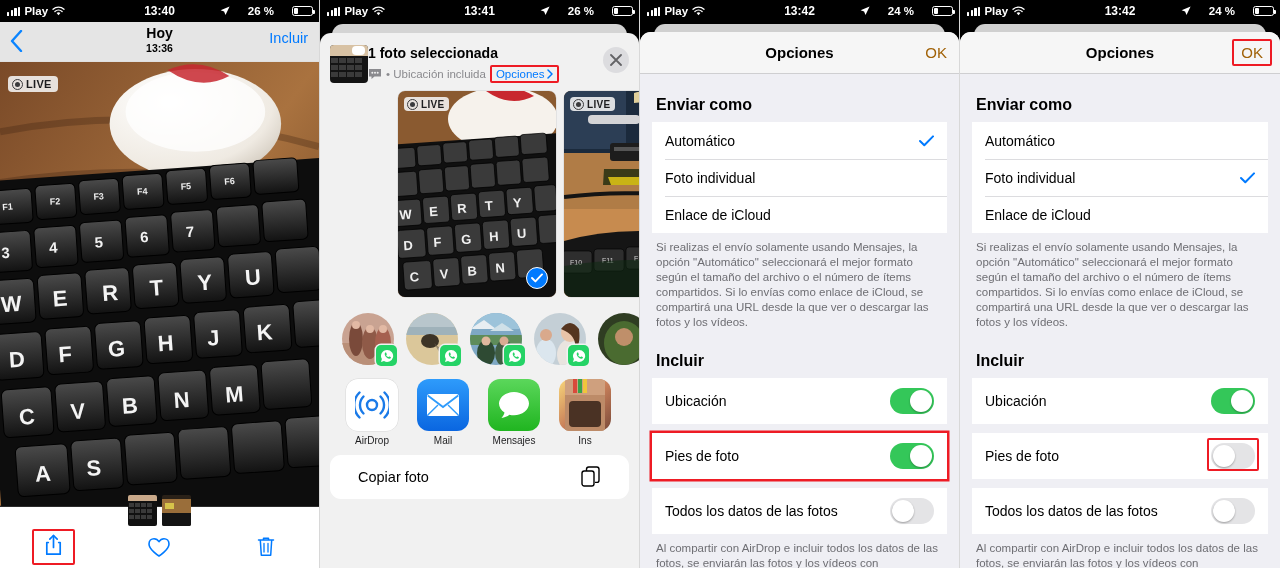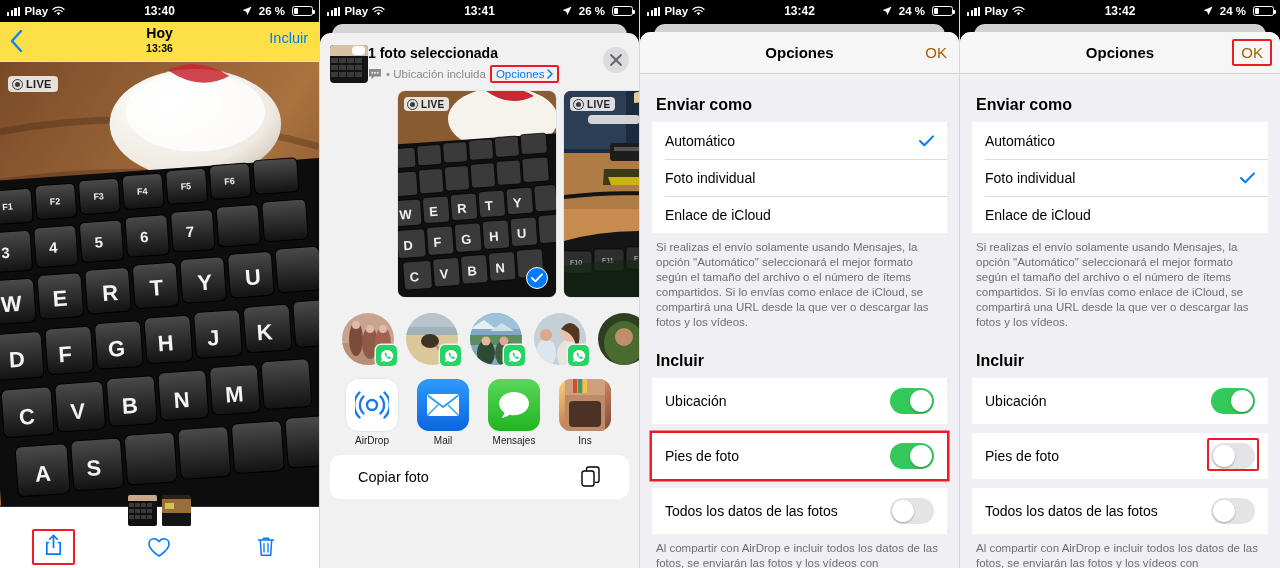--- a/index.html
+++ b/index.html
@@ -8,36 +8,36 @@
   .screen { display:flex; width:1280px; height:427px; }
   .panel { width:320px; height:568px; position:relative; overflow:hidden; background:#fff;
            border-right:1px solid #d8d8d8; }
   .panel:last-child { border-right:none; }
 
   
   .statusbar { height:22px; background:#000; color:#fff; position:relative;
                display:flex; align-items:center; font-size:11.5px; font-weight:700; }
   .sb-left { position:absolute; left:7px; display:flex; align-items:center; gap:4px; }
   .sb-center { position:absolute; left:0; right:0; text-align:center; font-size:12px; font-weight:700; }
-  .sb-right { position:absolute; right:6px; display:flex; align-items:center; gap:7px; font-size:11.5px; }
+  .sb-right { position:absolute; right:6px; display:flex; align-items:center; gap:18px; font-size:11.5px; }
   .bars { display:flex; align-items:flex-end; gap:1.3px; height:9px; }
   .bars i { width:2.4px; background:#fff; border-radius:.5px; display:block; }
   .bars i:nth-child(1){height:3.5px}.bars i:nth-child(2){height:5.5px}
   .bars i:nth-child(3){height:7.5px}.bars i:nth-child(4){height:9px}
   .wifi { width:13px; height:10px; position:relative; }
   .wifi svg { position:absolute; top:0; left:0; }
   .loc svg { display:block; }
   .batt { width:21px; height:10.5px; border:1.2px solid #fff; border-radius:2.6px;
           position:relative; padding:1px; }
   .batt::after { content:""; position:absolute; right:-3.2px; top:3px; width:1.8px; height:4px;
                  background:#fff; border-radius:0 1px 1px 0; }
   .batt span { display:block; height:100%; background:#fff; border-radius:1px; }
 
   
-  .p1-nav { height:40px; position:relative; background:#fde047; border-bottom:1px solid #e0e0e0; }
+  .p1-nav { height:40px; position:relative; background:#e5e5e5; border-bottom:1px solid #e0e0e0; }
   .p1-back { position:absolute; left:10px; top:6px; width:22px; height:26px;
              color:#0a84ff; display:flex; align-items:center; }
   .p1-title { position:absolute; left:0; right:0; top:3px; text-align:center; }
   .p1-title .t1 { font-size:14px; font-weight:700; color:#000; line-height:17px; }
   .p1-title .t2 { font-size:10.5px; font-weight:700; color:#000; line-height:13px; }
   .p1-edit { position:absolute; right:11px; top:8px; font-size:14.5px; color:#007aff; }
   .photo-area { position:relative; height:445px; overflow:hidden; background:#2b2b2b; }
   .kb-photo { position:absolute; inset:0; }
   .live-badge { position:absolute; left:8px; top:14px; background:rgba(245,245,245,.88);
      border-radius:4px; padding:2px 6px 2px 4px; display:flex; align-items:center; gap:3px;

